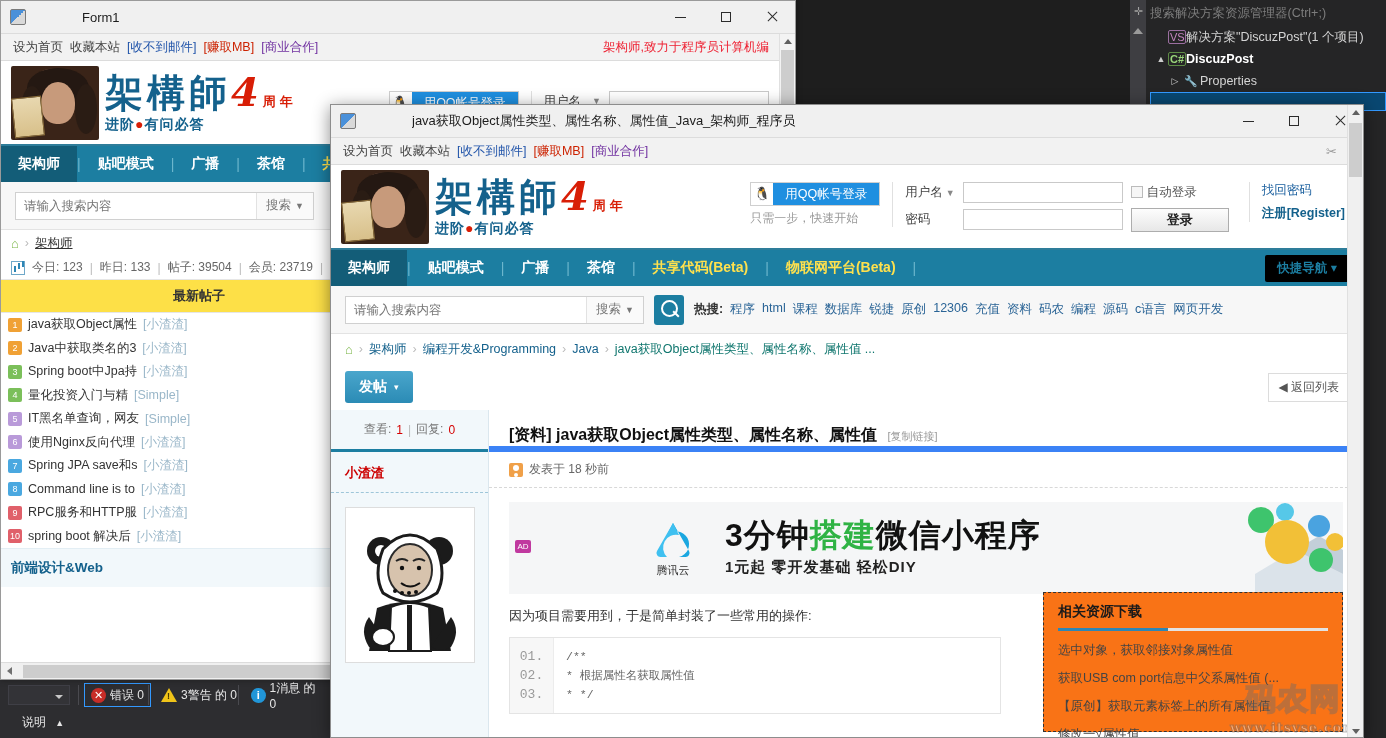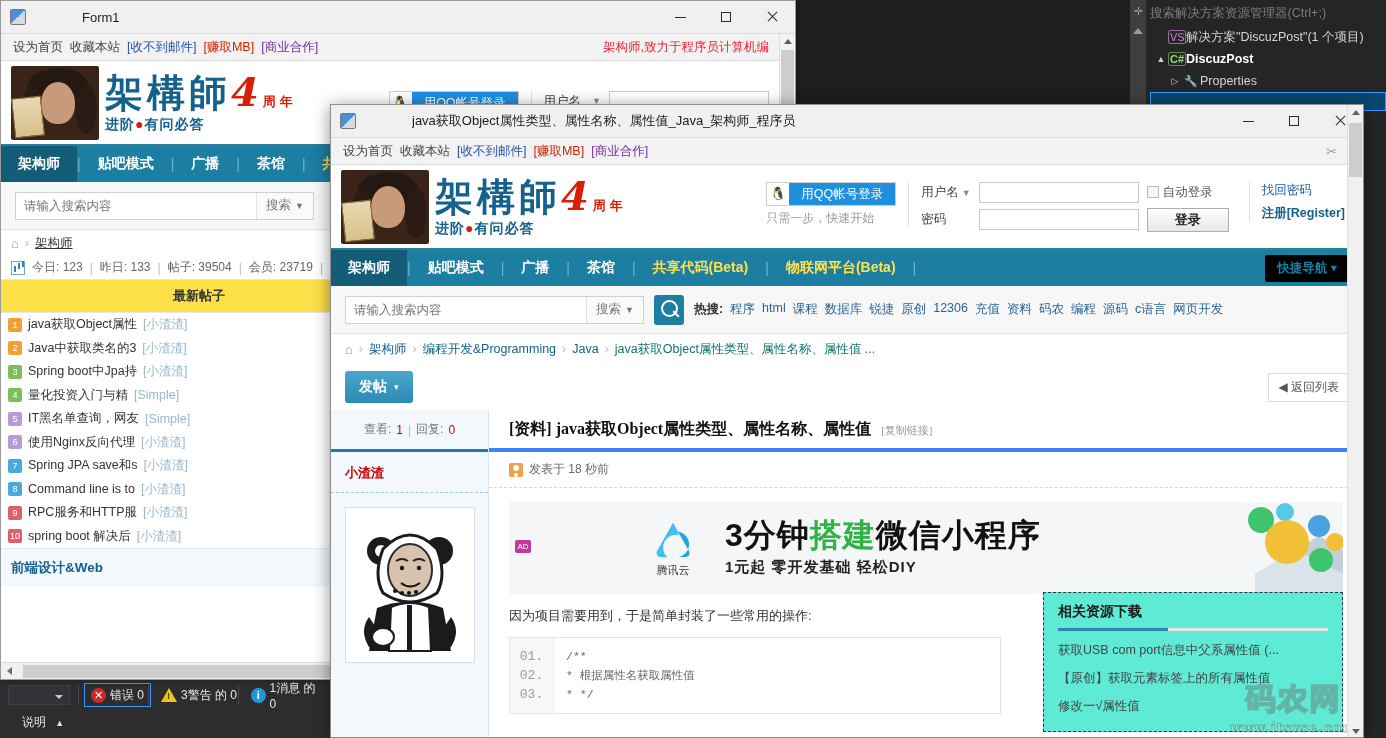--- a/index.html
+++ b/index.html
@@ -116,21 +116,21 @@
   .qq-btn { display: flex; align-items: center; border: 1px solid #cfcfcf; background: #fff; height: 24px; }
   .qq-ico { width: 22px; height: 22px; display: flex; align-items: center; justify-content: center; font-size: 13px; }
   .qq-lbl { background: #1f8fe0; color: #fff; padding: 0 12px; height: 22px; line-height: 22px; font-size: 12.5px; }
   .qq-hint { color: #999; font-size: 12px; }
   .login-grid { display: grid; grid-template-columns: auto auto auto auto; gap: 5px 8px; align-items: center; }
   .login-grid label { color: #444; white-space: nowrap; }
   .login-grid input { width: 160px; height: 21px; border: 1px solid #c9c9c9; background: #fff; }
   .login-grid .caret { font-size: 9px; color: #888; margin-left: 3px; }
   .autologin { display: flex; align-items: center; gap: 4px; color: #555; white-space: nowrap; }
   .autologin .cb { width: 12px; height: 12px; border: 1px solid #bbb; background: #f6f6f6; }
-  .btn-login { width: 82px; height: 24px; border: 1px solid #adadad;
+  .btn-login { width: 98px; height: 24px; border: 1px solid #adadad;
                background: linear-gradient(#fdfdfd,#e7e7e7); font-size: 13px; font-weight: bold; color: #222; }
   .login-links { display: flex; flex-direction: column; gap: 6px; padding-left: 12px;
                  border-left: 1px solid #e0e0e0; white-space: nowrap; }
   .login-links a { color: #1a5f9e; text-decoration: none; }
   .login-links .reg { color: #14618c; font-weight: bold; }
 
   .dz-nav { height: 36px; background: #1c7ea1; display: flex; align-items: stretch; color: #fff; font-size: 14px; }
   .dz-nav .item { display: flex; align-items: center; padding: 0 17px; font-weight: bold; white-space: nowrap; }
   .dz-nav .item.active { background: #135d78; }
   .dz-nav .item.hl { color: #ffe14d; }
@@ -172,22 +172,22 @@
   .post-area { display: flex; height: 100%; }
   .post-left { width: 158px; background: #f2f8fb; border-right: 1px solid #dbe7ee; }
   .post-left .views { height: 42px; display: flex; align-items: center; justify-content: center;
       font-size: 12px; color: #777; border-bottom: 3px solid #1c7ea1; gap: 5px; }
   .post-left .views b { color: #d40000; font-weight: normal; }
   .post-left .author { padding: 12px 0 10px 14px; color: #c00; font-size: 13px; font-weight: bold;
       border-bottom: 1px dashed #9ec6d9; }
   .avatar-box { margin: 14px auto 0; width: 130px; height: 156px; background: #fff; border: 1px solid #ddd; position: relative; overflow: hidden; }
   .panda { position: absolute; left: 50%; top: 50%; transform: translate(-50%,-50%); width: 118px; height: 144px; }
   .post-right { flex: 1; position: relative; }
-  .post-title-row { height: 42px; display: flex; align-items: center; padding-left: 20px;
-      border-bottom: 4px solid #3b82f6; font-family: Liberation Serif, serif; }
+  .post-title-row { height: 42px; display: flex; align-items: flex-end; padding-left: 20px;
+      border-bottom: 6px solid #3b82f6; }
   .post-title { font-size: 16px; font-weight: bold; color: #111; }
   .post-title .copy { font-size: 11px; color: #999; font-weight: normal; margin-left: 6px; }
   .post-meta { height: 36px; display: flex; align-items: center; gap: 6px; padding-left: 20px;
       font-size: 12px; color: #666; border-bottom: 1px dashed #d8d8d8; }
   .meta-ico { width: 14px; height: 14px; background: #f0a048; border-radius: 2px; position: relative; }
   .meta-ico::after { content:''; position:absolute; left:4px; top:2px; width:6px; height:6px;
       border-radius:50%; background:#fff; box-shadow: 0 7px 0 -1px #fff; }
   .post-body { padding: 14px 20px 0 20px; position: relative; }
   .ad-banner { height: 92px; background: #f5f6f7; position: relative; display: flex; align-items: center;
                overflow: hidden; }
@@ -202,21 +202,21 @@
   .ad-art { position: absolute; right: 0; top: 0; width: 120px; height: 92px; }
   .para { font-size: 13px; color: #333; margin-top: 13px; }
   .codebox { margin-top: 12px; border: 1px solid #e4e4e4; background: #fff; display: flex; width: 492px; }
   .code-gutter { width: 44px; background: #f7f7f7; border-right: 1px solid #ececec;
                  font-family: "Liberation Mono", "DejaVu Sans Mono", monospace; font-size: 13px;
                  color: #9a9a9a; padding: 9px 0; text-align: center; }
   .code-gutter div, .code-lines div { height: 19px; line-height: 19px; }
   .code-lines { padding: 9px 0 9px 12px; font-family: "Liberation Mono","DejaVu Sans Mono", monospace;
                 font-size: 11.5px; color: #666; }
   .sidebar-dl { position: absolute; right: 20px; top: 104px; width: 300px; height: 140px;
-                border: 1px dashed #333; background: #5eead4; padding: 10px 14px; }
+                border: 1px dashed #333; background: #f97316; padding: 10px 14px; }
   .sidebar-dl h4 { font-size: 14px; color: #1a1a1a; }
   .dl-rule { margin-top: 7px; height: 3px; background: #e3e3e3; position: relative; }
   .dl-rule::before { content:''; position:absolute; left:0; top:0; width: 110px; height: 3px; background: #2e86b5; }
   .dl-item { font-size: 12.5px; color: #444; margin-top: 11px; }
   .watermark { position: absolute; right: 6px; bottom: 2px; opacity: .42; text-align: center; pointer-events: none; }
   .wm-cn { font-family: "DejaVu Serif", serif; font-weight: bold; font-size: 30px; color: #fff;
            -webkit-text-stroke: 2px #6b6b6b; letter-spacing: 2px; }
   .wm-url { font-family: "DejaVu Serif", serif; font-weight: bold; font-size: 13px; color: #fff;
             -webkit-text-stroke: 1px #6b6b6b; letter-spacing: 1px; }
   .front-scroll { position: absolute; right: 0; top: 0; width: 16px; height: 634px; background: #f0f0f0;
@@ -782,20 +782,21 @@
             <div class="code-lines" id="code-txt">
                 <div>/**</div>
                 <div>* 根据属性名获取属性值</div>
                 <div>* */</div>
               </div>
           </div>
 
           <div class="sidebar-dl">
             <h4>相关资源下载</h4>
             <div class="dl-rule"></div>
+            <div class="dl-item">选中对象，获取邻接对象属性值</div>
             <div class="dl-item">获取USB com port信息中父系属性值 (...</div>
             <div class="dl-item">【原创】获取元素标签上的所有属性值</div>
             <div class="dl-item">修改一√属性值</div>
           </div>
         </div>
       </div>
     </div>
 
     <div class="watermark">
       <div class="wm-cn">码农网</div>

